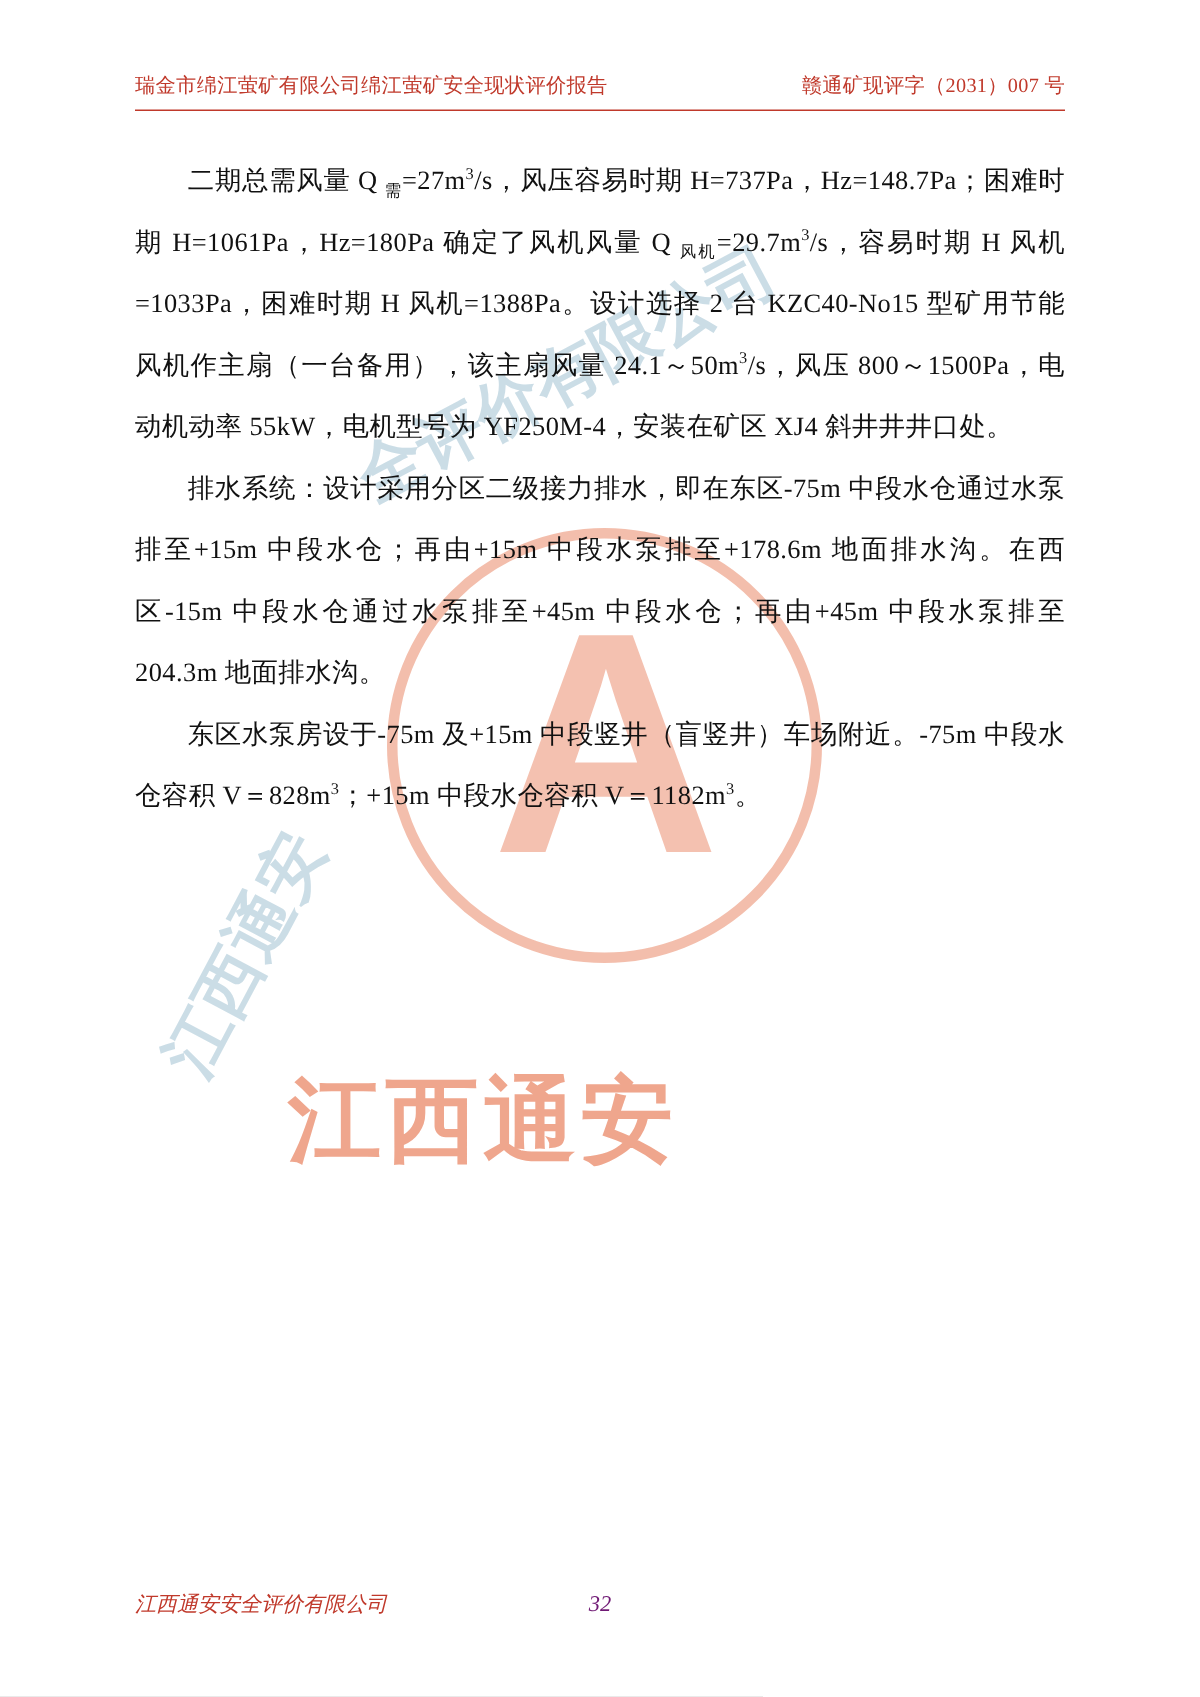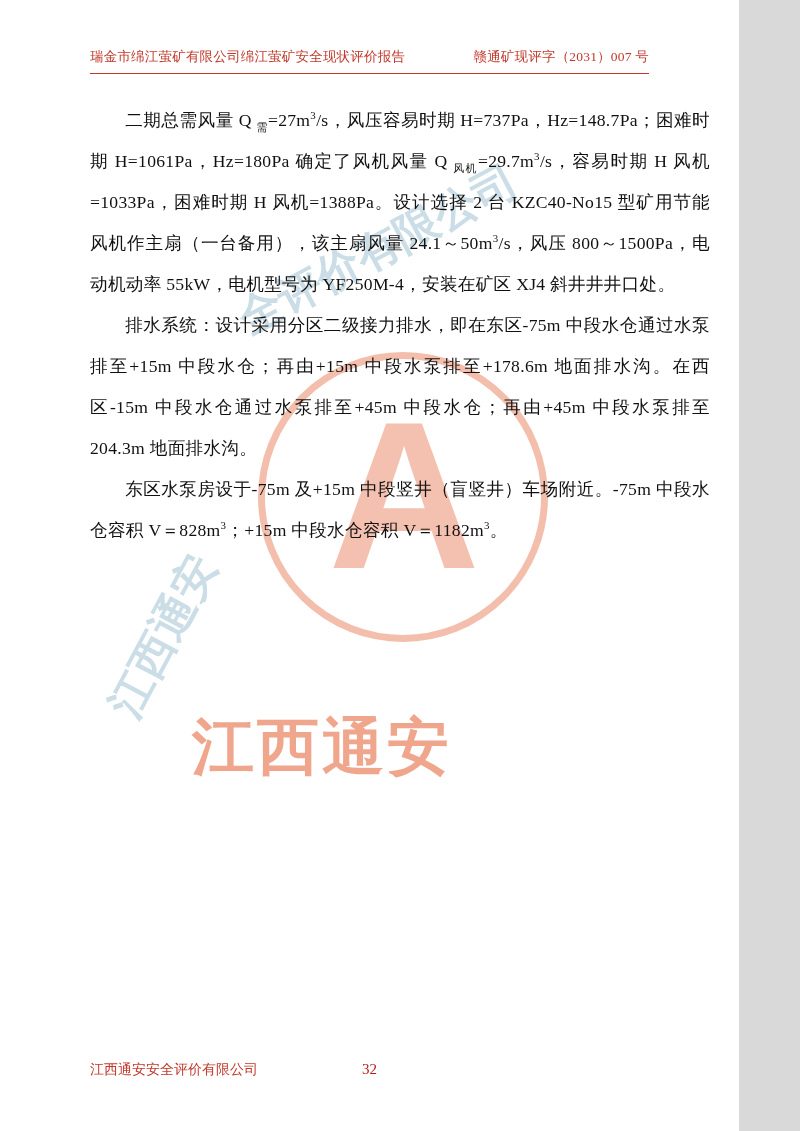--- a/index.html
+++ b/index.html
@@ -5,21 +5,21 @@
   html, body {
     margin: 0;
     padding: 0;
     background: #d9d9d9;
   }
   body {
     font-family: "Liberation Serif", "DejaVu Serif", serif;
   }
   .page {
     position: relative;
-    width: 739px;
+    width: 800px;
     height: 1131px;
     background: #ffffff;
     overflow: hidden;
     box-sizing: border-box;
   }
   
   .header {
     position: absolute;
     top: 48px;
     left: 90px;
@@ -132,30 +132,31 @@
     white-space: nowrap;
     font-family: "Liberation Sans", sans-serif;
   }
   
   .footer {
     position: absolute;
     bottom: 52px;
     left: 90px;
     right: 90px;
     display: flex;
-    align-items: flex-start;
+    align-items: flex-end;
     font-size: 14px;
     color: #c0392b;
+    font-style: italic;
   }
   .footer-left { white-space: nowrap; }
   .footer-center {
     position: absolute;
     left: 0; right: 0;
     text-align: center;
-    color: #b91c1c;
+    color: #701a75;
     font-size: 15px;
   }
 </style>
 </head>
 <body>
 
 <div class="page">
 
   <div class="header">
     <div class="hdr-left">瑞金市绵江萤矿有限公司绵江萤矿安全现状评价报告</div>

